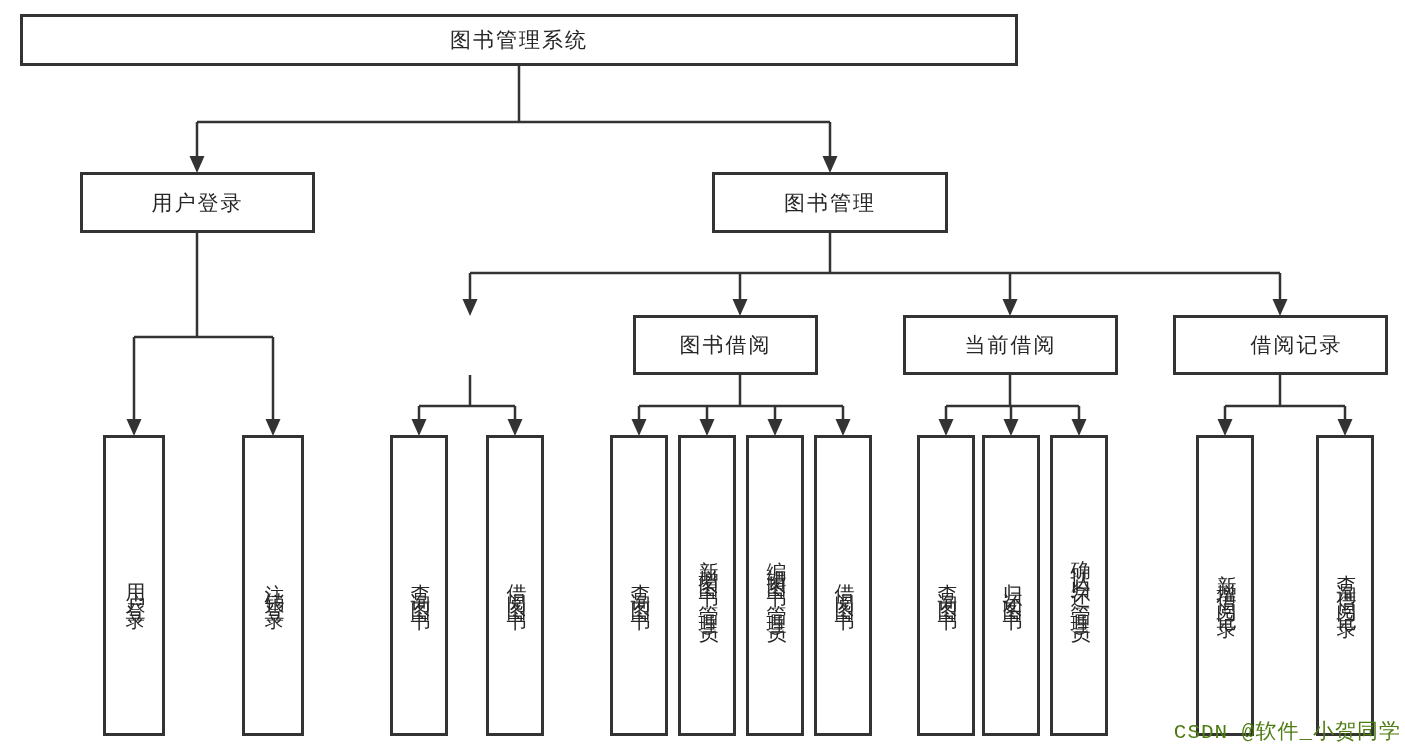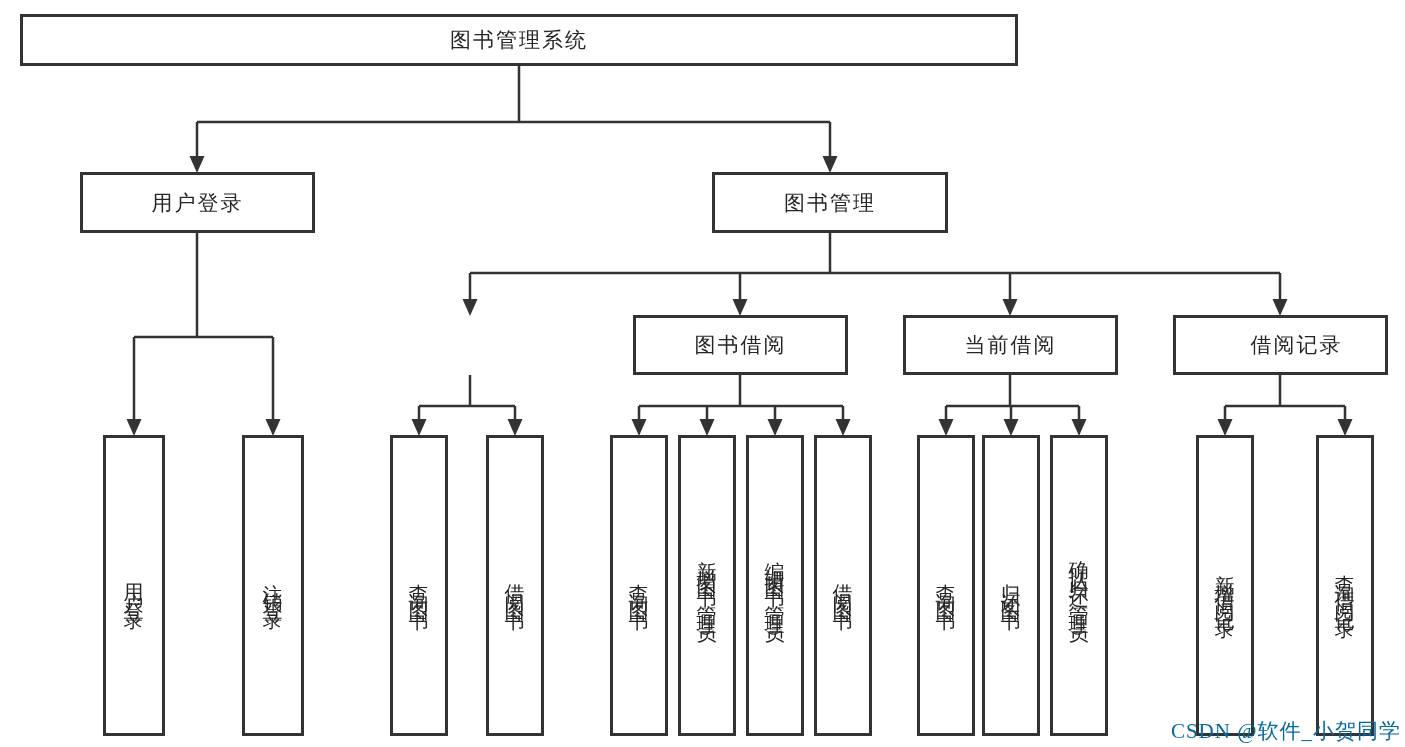--- a/index.html
+++ b/index.html
@@ -1,20 +1,20 @@
 <!DOCTYPE html>
 <html><head>
 <meta charset="utf-8">
 <style>
   html,body{margin:0;padding:0;background:#ffffff;}
   .canvas{
     position:relative;
     width:1405px;height:747px;
     background:#ffffff;
-    font-family:Liberation Serif, serif;
+    font-family:Liberation Mono, monospace;
     overflow:hidden;
   }
   .connector-layer{
     position:absolute;left:0;top:0;width:1405px;height:747px;
     pointer-events:none;
   }
   .node{
     position:absolute;
     box-sizing:border-box;
     border:3px solid #333333;
@@ -37,21 +37,21 @@
     text-orientation:mixed;
     letter-spacing:9px;
     line-height:1;
     white-space:nowrap;
   }
   .watermark{
     position:absolute;
     right:4px;
     bottom:2px;
     font-size:21px;
-    color:#0369a1;
+    color:#4d7c0f;
     letter-spacing:1px;
     white-space:nowrap;
   }
 </style>
 </head>
 <body>
 
 <div class="canvas">
 
   <svg class="connector-layer" width="1405" height="747" viewBox="0 0 1405 747">
@@ -91,21 +91,21 @@
     <span>图书管理系统</span>
   </div>
 
   <div class="node node-h" style="left:80px;top:172px;width:235px;height:61px;">
     <span>用户登录</span>
   </div>
   <div class="node node-h" style="left:712px;top:172px;width:236px;height:61px;">
     <span>图书管理</span>
   </div>
 
-  <div class="node node-h" style="left:633px;top:315px;width:215px;height:60px;">
+  <div class="node node-h" style="left:633px;top:315px;width:185px;height:60px;">
     <span>图书借阅</span>
   </div>
   <div class="node node-h" style="left:903px;top:315px;width:215px;height:60px;">
     <span>当前借阅</span>
   </div>
   <div class="node node-h" style="left:1173px;top:315px;width:215px;height:60px;padding-left:32px;">
     <span>借阅记录</span>
   </div>
 
   <div class="node node-v" style="left:103px;top:435px;width:62px;height:301px;">

